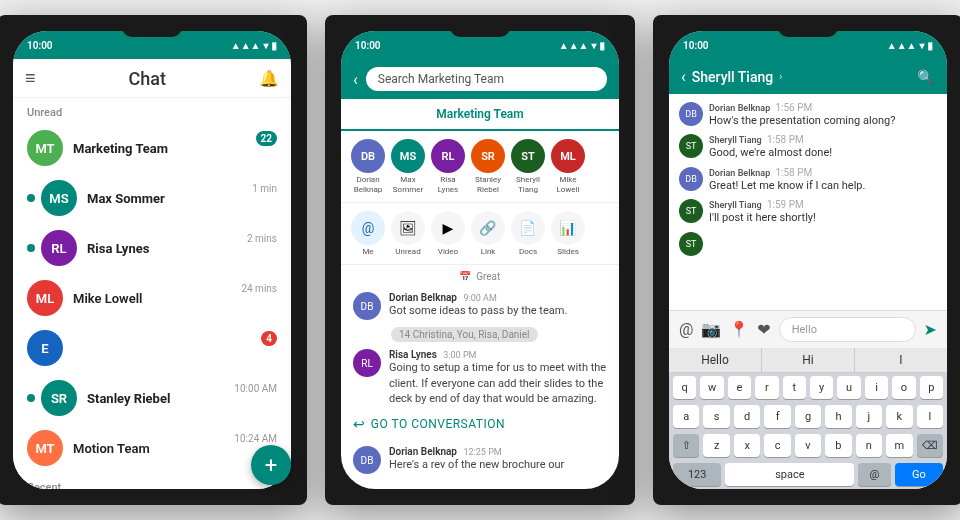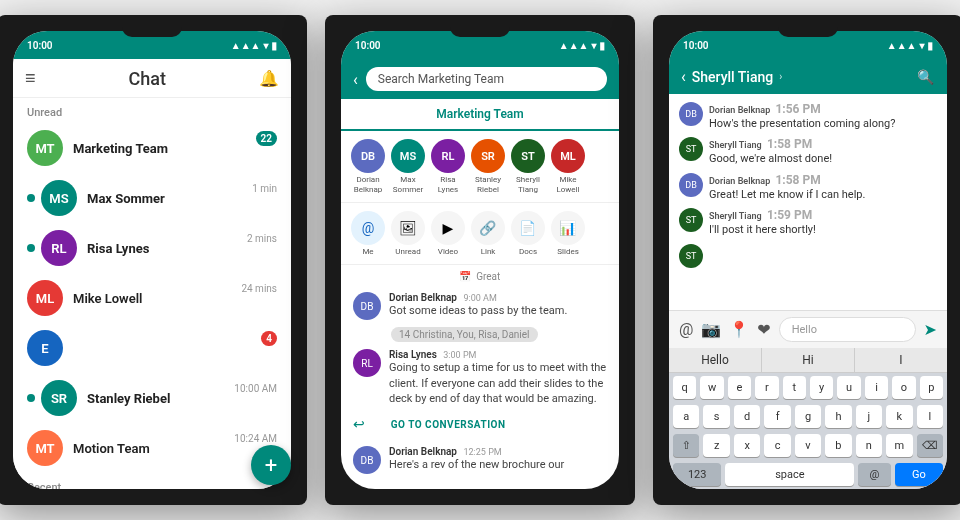--- a/index.html
+++ b/index.html
@@ -307,25 +307,24 @@
       line-height: 1.4;
     }
     .go-to-conv {
       display: flex;
       align-items: center;
       gap: 6px;
       padding: 4px 12px 8px 12px;
       flex-shrink: 0;
     }
     .go-to-conv-text {
-      font-size: 10px;
-      font-weight: 700;
+      font-size: 12px;
+      font-weight: 400;
       color: #00897b;
       letter-spacing: 0.5px;
-      margin-left: 20px;
     }
 
     
     .p3-header {
       background: #00897b;
       padding: 8px 12px;
       display: flex;
       align-items: center;
       justify-content: space-between;
       flex-shrink: 0;
@@ -371,23 +370,23 @@
       align-items: center;
       justify-content: center;
     }
     .bubble-content {}
     .bubble-sender {
       font-size: 9px;
       font-weight: 600;
       color: #555;
     }
     .bubble-sender span {
-      font-weight: 700;
+      font-weight: 400;
       color: #aaa;
-      font-size: 12px;
+      font-size: 10px;
       margin-left: 3px;
       margin-top: 40px;
     }
     .bubble-text {
       font-size: 11px;
       color: #333;
       line-height: 1.4;
     }
     .bubble-emoji {
       font-size: 18px;

